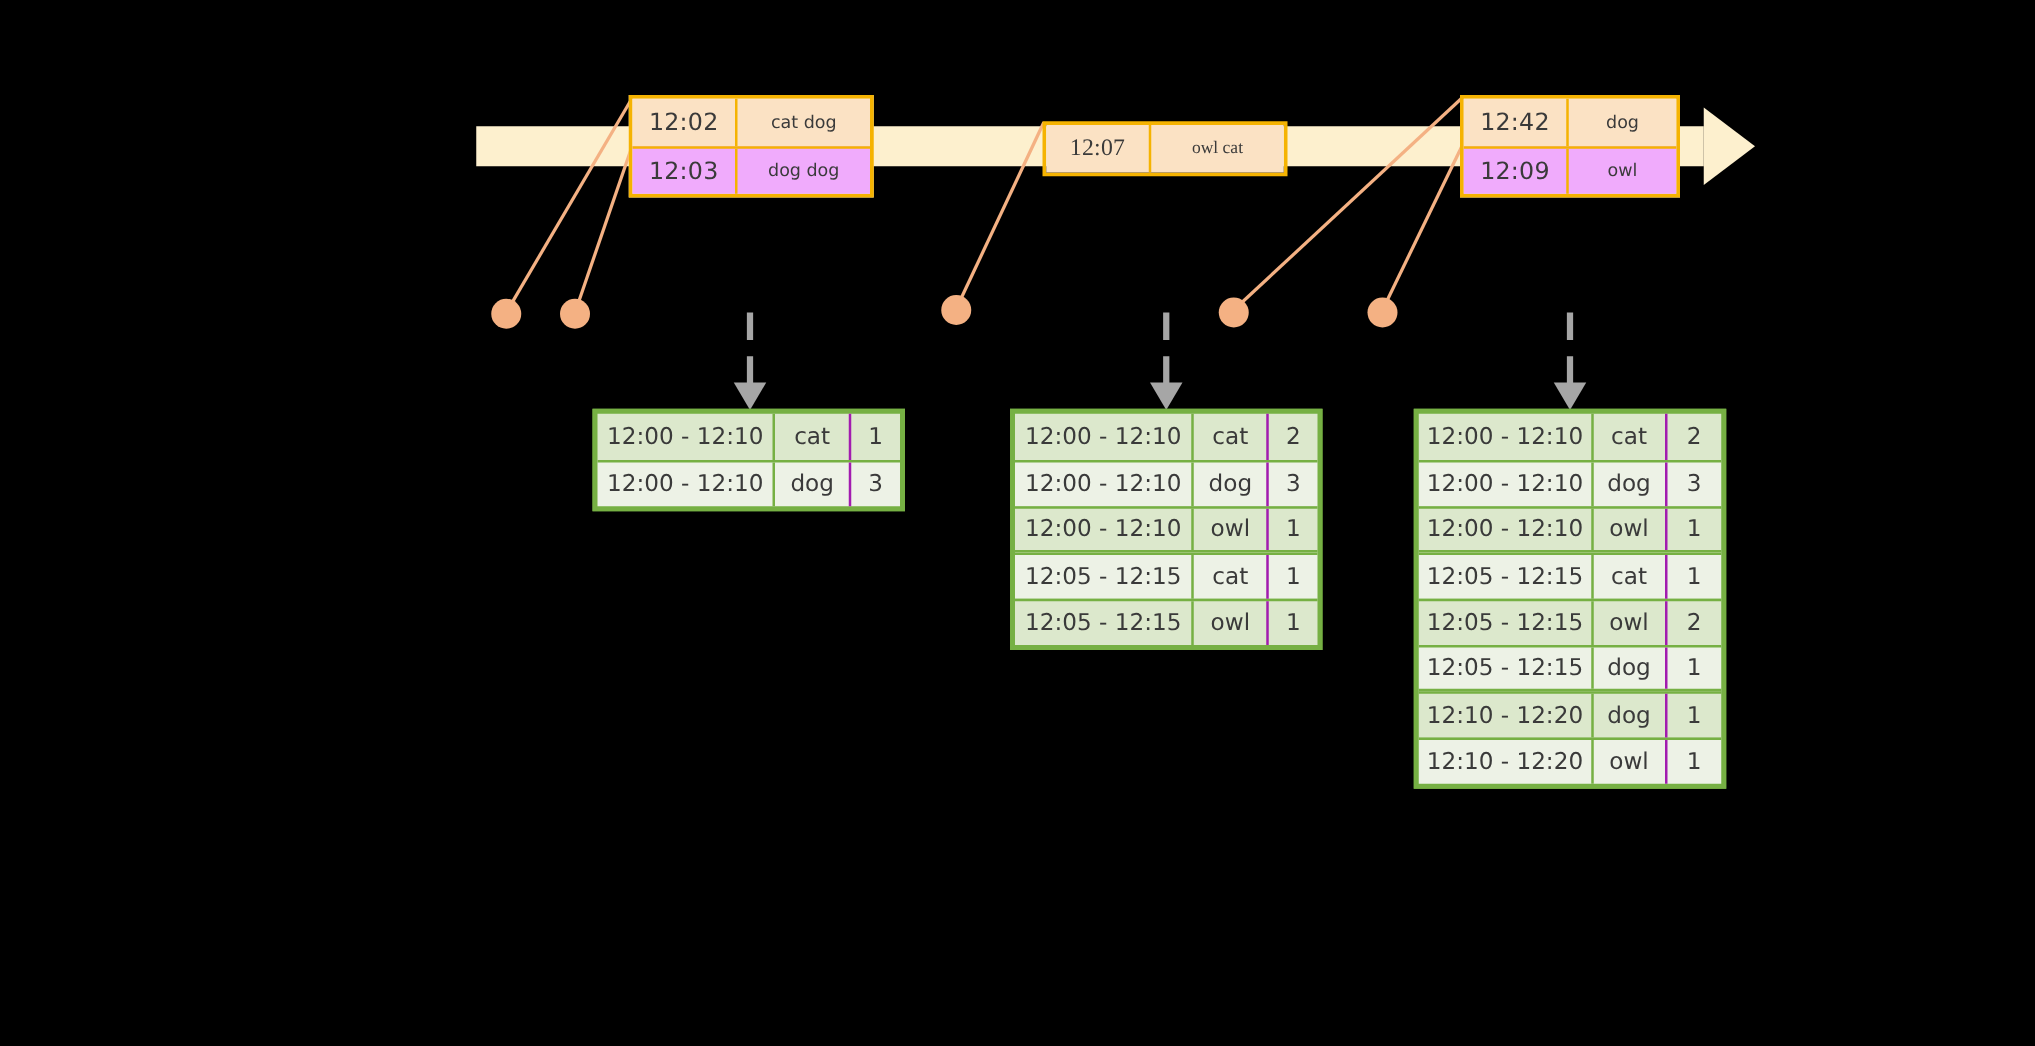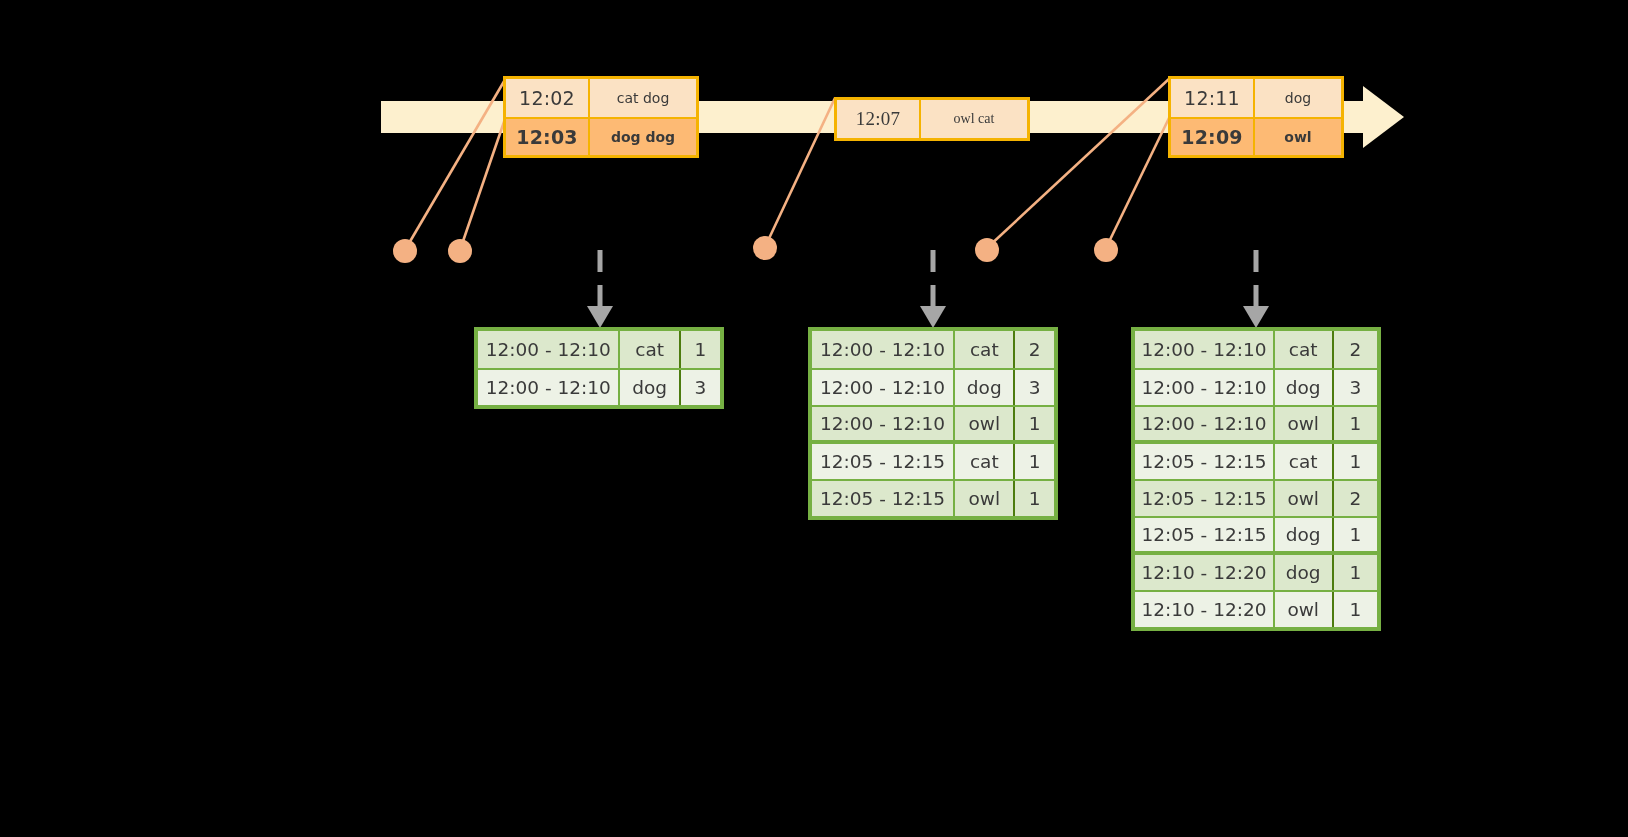--- a/index.html
+++ b/index.html
@@ -18,21 +18,21 @@
     background:#FDEFDC;
     z-index:4;
   }
   .evt-row{
     display:flex;
     height:38px;
     box-sizing:border-box;
   }
   .evt-row + .evt-row{border-top:2px solid #F5B301;}
   .evt-row.shade{background:#FBE2C4;}
-  .evt-row.light{background:#fdba74;font-weight:bold;}
+  .evt-row.light{background:#f0abfc;}
   .evt-time{
     width:84px;
     display:flex;align-items:center;justify-content:center;
     font-size:19px;color:#3a3a3a;
     border-right:2px solid #F5B301;
     box-sizing:border-box;
     letter-spacing:.2px;
   }
   .evt-words{
     flex:1;
@@ -60,21 +60,21 @@
   .res-row.grp-end{border-bottom:2px solid #76B043;}
   .res-row.a{background:#DCE8CC;}
   .res-row.b{background:#EDF2E6;}
   .res-cell{
     display:flex;align-items:center;justify-content:center;
     font-size:18.5px;color:#3a3a3a;
     box-sizing:border-box;
     white-space:nowrap;
   }
   .c-win{width:146px;border-right:2px solid #76B043;}
-  .c-word{width:62px;border-right:2px solid #4d7c0f;}
+  .c-word{width:62px;border-right:2px solid #a21caf;}
   .c-cnt{width:40px;}
 
   .t2 .c-win{width:148px;}
   .t2 .c-word{width:62px;}
   .t2 .c-cnt{width:40px;}
 
   .t3 .c-win{width:148px;}
   .t3 .c-word{width:62px;}
   .t3 .c-cnt{width:46px;}
 </style>
@@ -131,21 +131,21 @@
 
   <div class="evt-box" style="left:834px;top:81px;width:196px;font-family:Liberation Serif, serif;">
     <div class="evt-row shade">
       <div class="evt-time">12:07</div>
       <div class="evt-words">owl cat</div>
     </div>
   </div>
 
   <div class="evt-box" style="left:1168px;top:60px;width:176px;">
     <div class="evt-row shade">
-      <div class="evt-time">12:11</div>
+      <div class="evt-time">12:42</div>
       <div class="evt-words">dog</div>
     </div>
     <div class="evt-row light">
       <div class="evt-time">12:09</div>
       <div class="evt-words">owl</div>
     </div>
   </div>
 
   <div class="res-table t1" id="tbl-0" style="left:474px;top:311px;width:250px;">
       <div class="res-row a">

